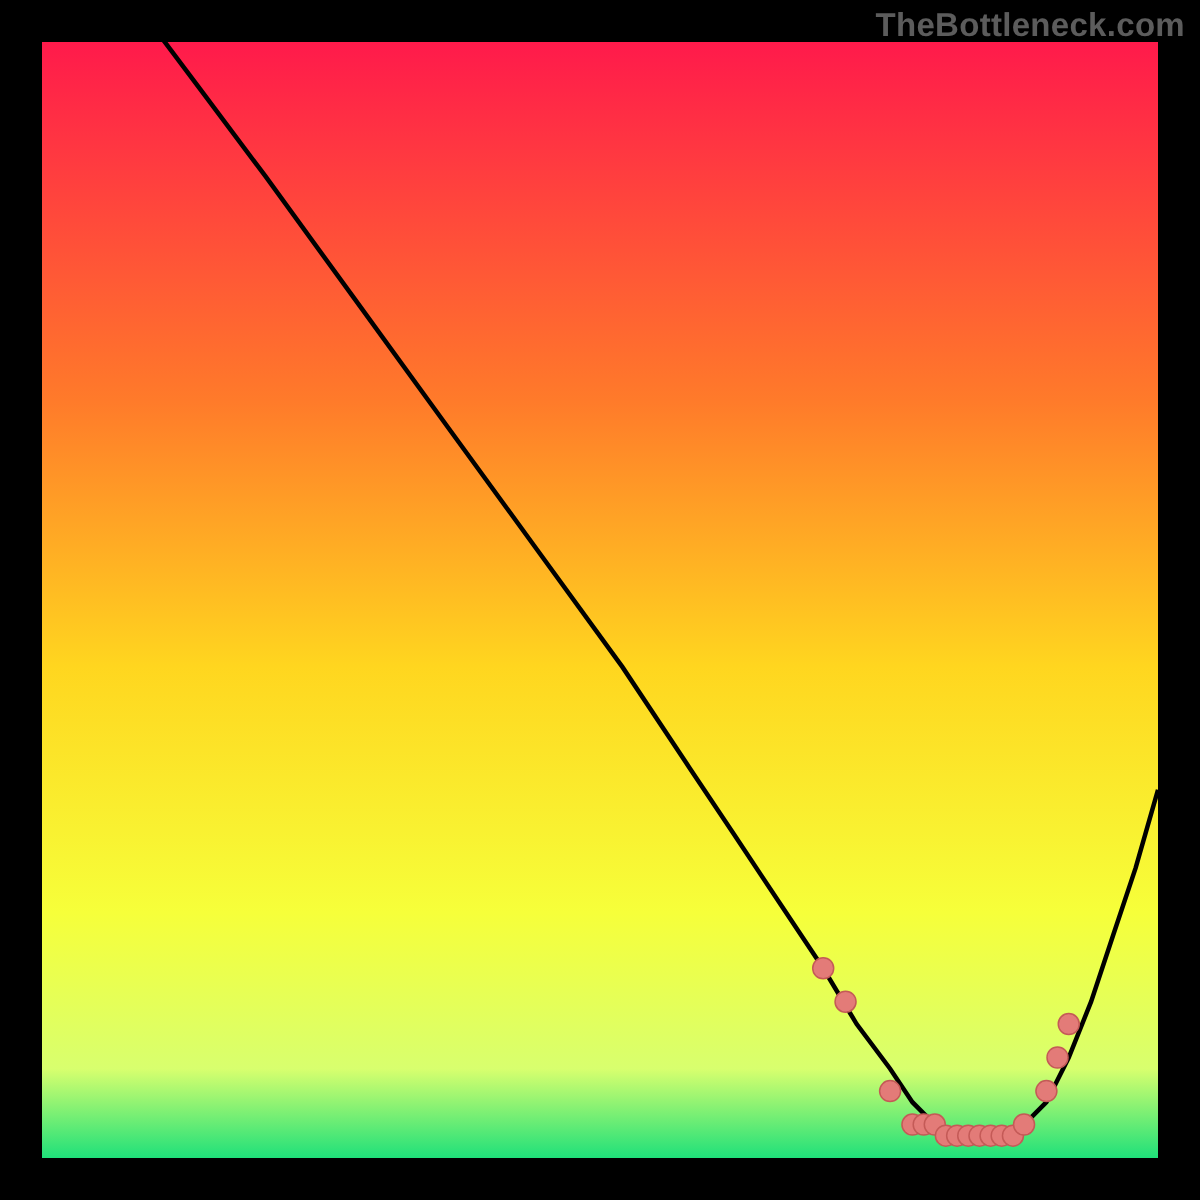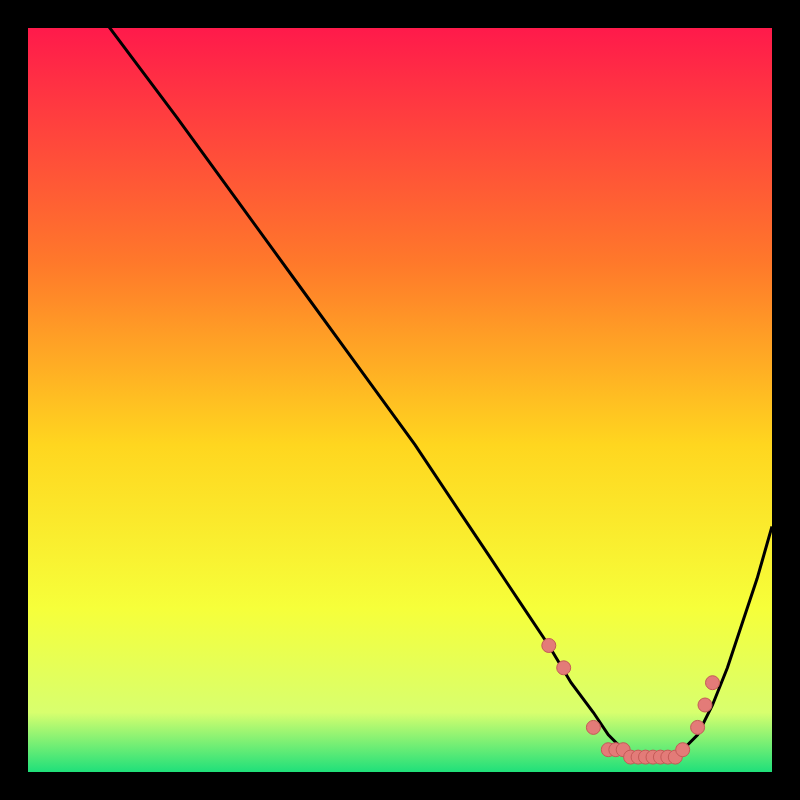--- a/index.html
+++ b/index.html
@@ -33,20 +33,21 @@
     left: 28px;
     top: 28px;
     width: 744px;
     height: 744px;
   }
 </style>
 </head>
 <body>
 
 <div class="frame">
+  <div class="watermark">TheBottleneck.com</div>
 
   <div class="plot">
     <svg id="plot-svg" width="744" height="744" viewBox="0 0 744 744">
       <defs>
         <linearGradient id="heat" x1="0" y1="0" x2="0" y2="1">
           <stop id="g0" offset="0%" stop-color="#ff1a4b"></stop>
           <stop id="g1" offset="32%" stop-color="#ff7a2a"></stop>
           <stop id="g2" offset="56%" stop-color="#ffd61f"></stop>
           <stop id="g3" offset="78%" stop-color="#f6ff3a"></stop>
           <stop id="g4" offset="92%" stop-color="#d8ff6e"></stop>

